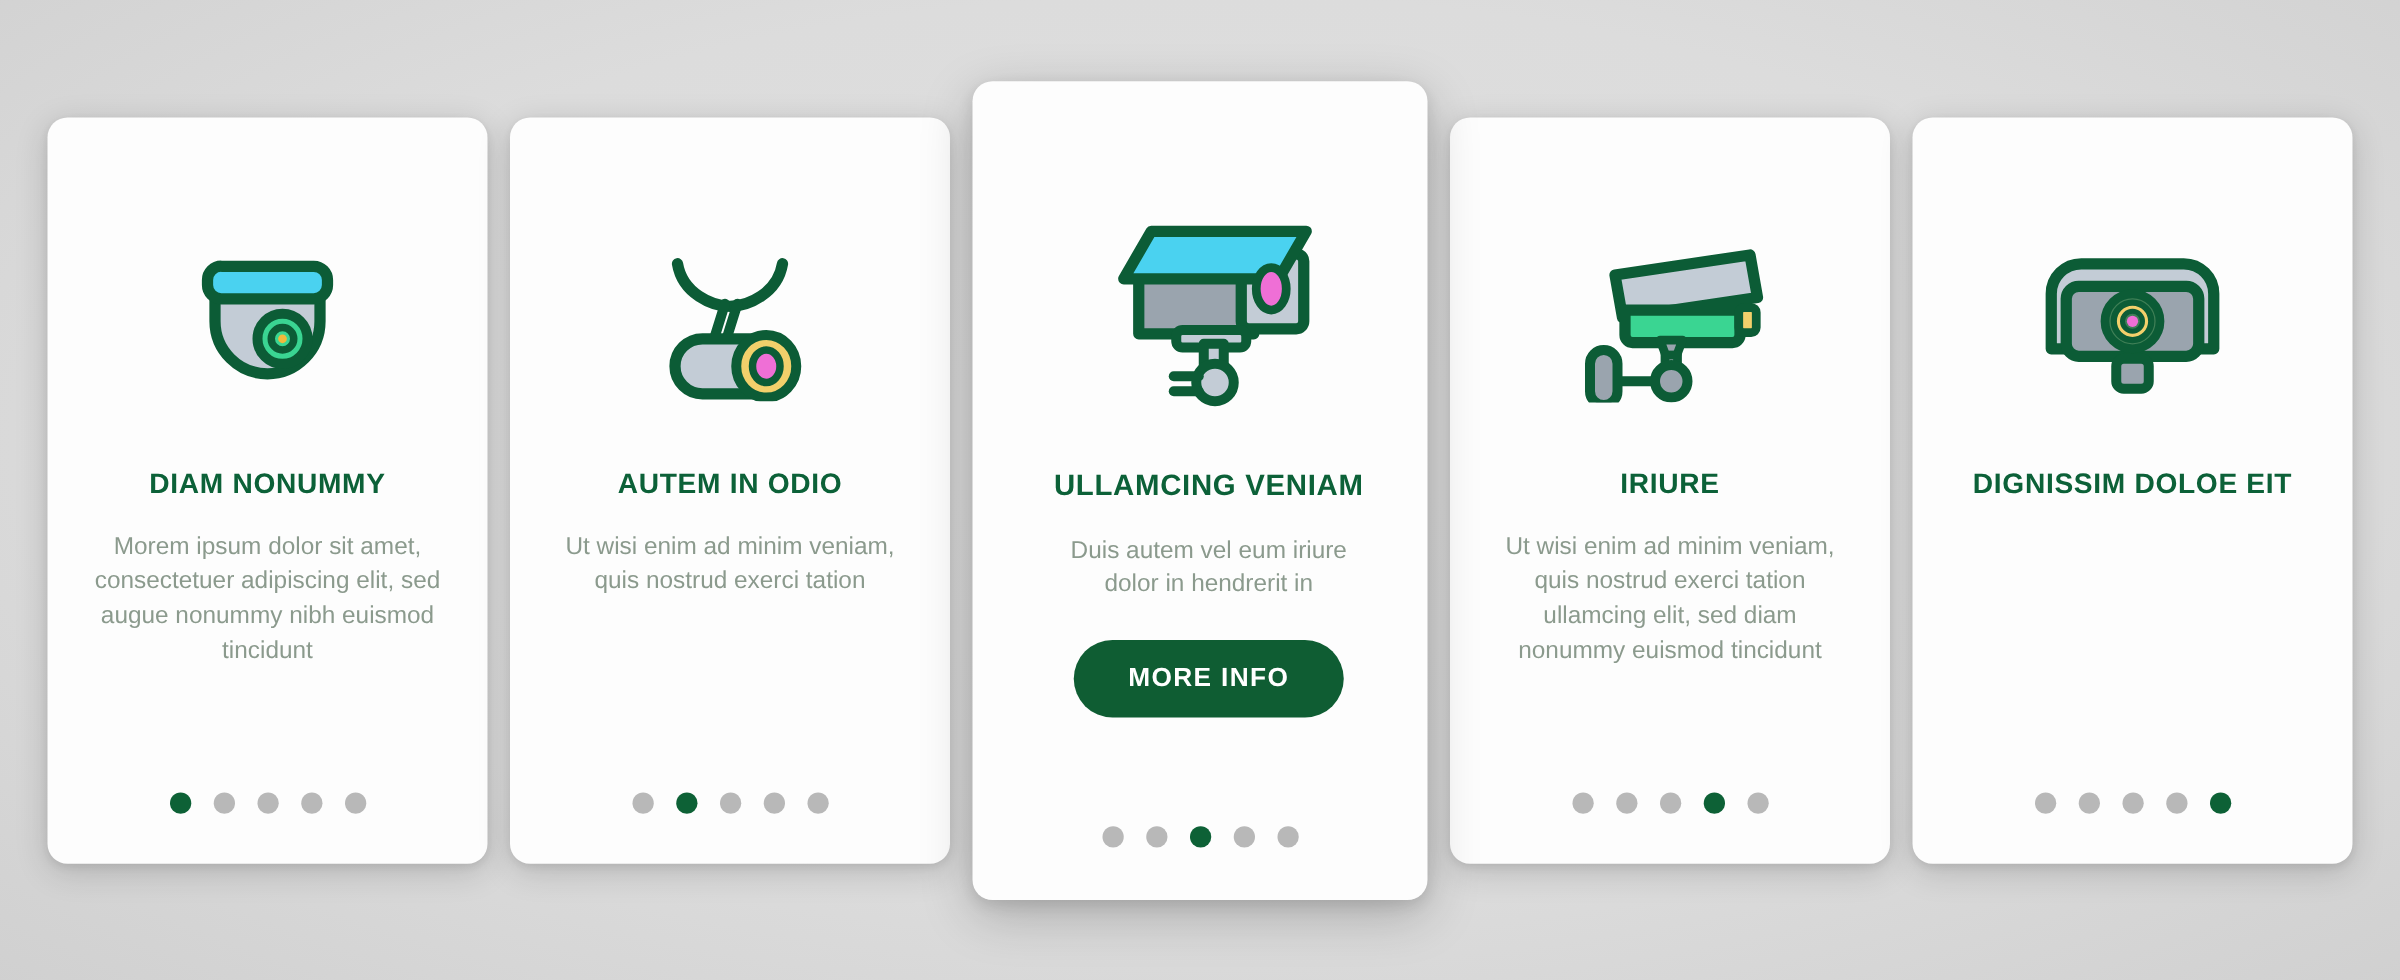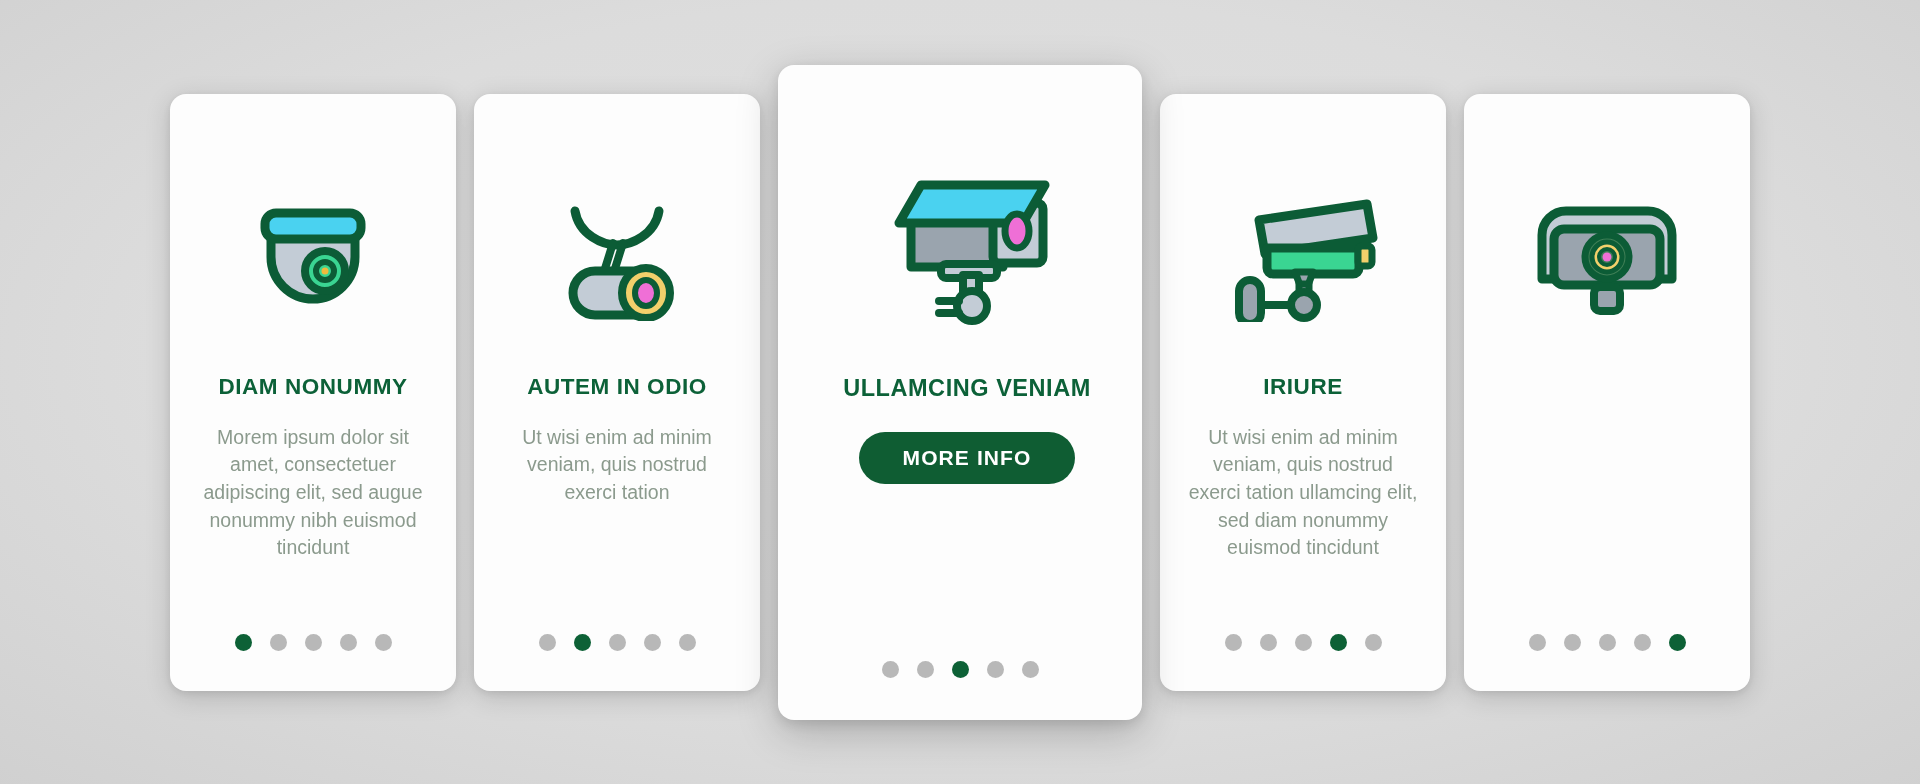--- a/index.html
+++ b/index.html
@@ -6,21 +6,21 @@
   html, body { width:1920px; height:784px; overflow:hidden; }
   body {
     font-family:"Liberation Sans", sans-serif;
     background: radial-gradient(ellipse 120% 130% at 50% 45%, #e0e0e0 0%, #dcdcdc 35%, #cfcfcf 62%, #b9b9b9 85%, #ababab 100%);
     display:flex; align-items:center; justify-content:center;
   }
 
   .deck { display:flex; align-items:center; justify-content:center; gap:18px; }
 
   .card {
-    width:286px; height:597px;
+    width:352px; height:597px;
     background:#fdfdfd;
     border-radius:16px;
     box-shadow:0 6px 26px rgba(0,0,0,0.16), 0 2px 7px rgba(0,0,0,0.08);
     display:flex; flex-direction:column; align-items:center;
     padding:44px 26px 34px 26px;
     position:relative;
   }
   .card.featured {
     width:364px; height:655px;
     padding:52px 30px 40px 44px;
@@ -50,21 +50,21 @@
   }
   .card.featured .card-body { max-width:268px; margin-top:25px; }
 
   .cta {
     margin-top:30px;
     background:#0f5d33;
     color:#ffffff;
     border:none;
     border-radius:33px;
     padding:0 44px;
-    height:52px;
+    height:62px;
     font-size:21px; font-weight:bold; letter-spacing:1.1px;
     font-family:"Liberation Sans", sans-serif;
     cursor:pointer;
     white-space:nowrap;
   }
 
   .dots { position:absolute; bottom:40px; left:0; right:0; display:flex; justify-content:center; gap:18px; }
   .card.featured .dots { bottom:42px; }
   .dot { width:17px; height:17px; border-radius:50%; background:#b8b8b8; }
   .dot.active { background:#0d6136; }
@@ -133,20 +133,21 @@
           <ellipse cx="140" cy="66" rx="12" ry="17" fill="#ef6fd6" stroke="#0c5c36" stroke-width="7"></ellipse>
           <rect x="64" y="99" width="56" height="14" rx="5" fill="#c3ccd6" stroke="#0c5c36" stroke-width="8" stroke-linejoin="round"></rect>
           <rect x="86" y="110" width="16" height="22" fill="#c3ccd6" stroke="#0c5c36" stroke-width="8" stroke-linejoin="round"></rect>
           <circle cx="95" cy="141" r="15" fill="#c3ccd6" stroke="#0c5c36" stroke-width="8"></circle>
           <path d="M62 136 H82" stroke="#0c5c36" stroke-width="8" stroke-linecap="round"></path>
           <path d="M62 148 H82" stroke="#0c5c36" stroke-width="8" stroke-linecap="round"></path>
         </svg>
       </span>
     </div>
     <div class="card-title">ULLAMCING VENIAM</div>
+    <div class="card-body">Duis autem vel eum iriure dolor in hendrerit in</div>
     <button class="cta">MORE INFO</button>
     <div class="dots">
       <span class="dot"></span>
       <span class="dot"></span>
       <span class="dot active"></span>
       <span class="dot"></span>
       <span class="dot"></span>
     </div>
   </div>
 
@@ -183,20 +184,21 @@
           <path d="M18 84 V40 A24 24 0 0 1 42 16 H124 A24 24 0 0 1 148 40 V84 Z" fill="#c3ccd6" stroke="#0c5c36" stroke-width="9" stroke-linejoin="round"></path>
           <rect x="30" y="34" width="106" height="56" rx="10" fill="#9aa4ae" stroke="#0c5c36" stroke-width="9" stroke-linejoin="round"></rect>
           <circle cx="83" cy="62" r="22" fill="#3f7f56" stroke="#0c5c36" stroke-width="7"></circle>
           <circle cx="83" cy="62" r="15" fill="#f2d06b" stroke="#0c5c36" stroke-width="5"></circle>
           <circle cx="83" cy="62" r="8" fill="#3f7f56" stroke="#0c5c36" stroke-width="4"></circle>
           <circle cx="83" cy="62" r="4.5" fill="#ef6fd6"></circle>
           <rect x="70" y="92" width="26" height="24" rx="6" fill="#9aa4ae" stroke="#0c5c36" stroke-width="8" stroke-linejoin="round"></rect>
         </svg>
       </span>
     </div>
+    <div class="card-title">DIGNISSIM DOLOE EIT</div>
     <div class="dots">
       <span class="dot"></span>
       <span class="dot"></span>
       <span class="dot"></span>
       <span class="dot"></span>
       <span class="dot active"></span>
     </div>
   </div>
 
 </div>

